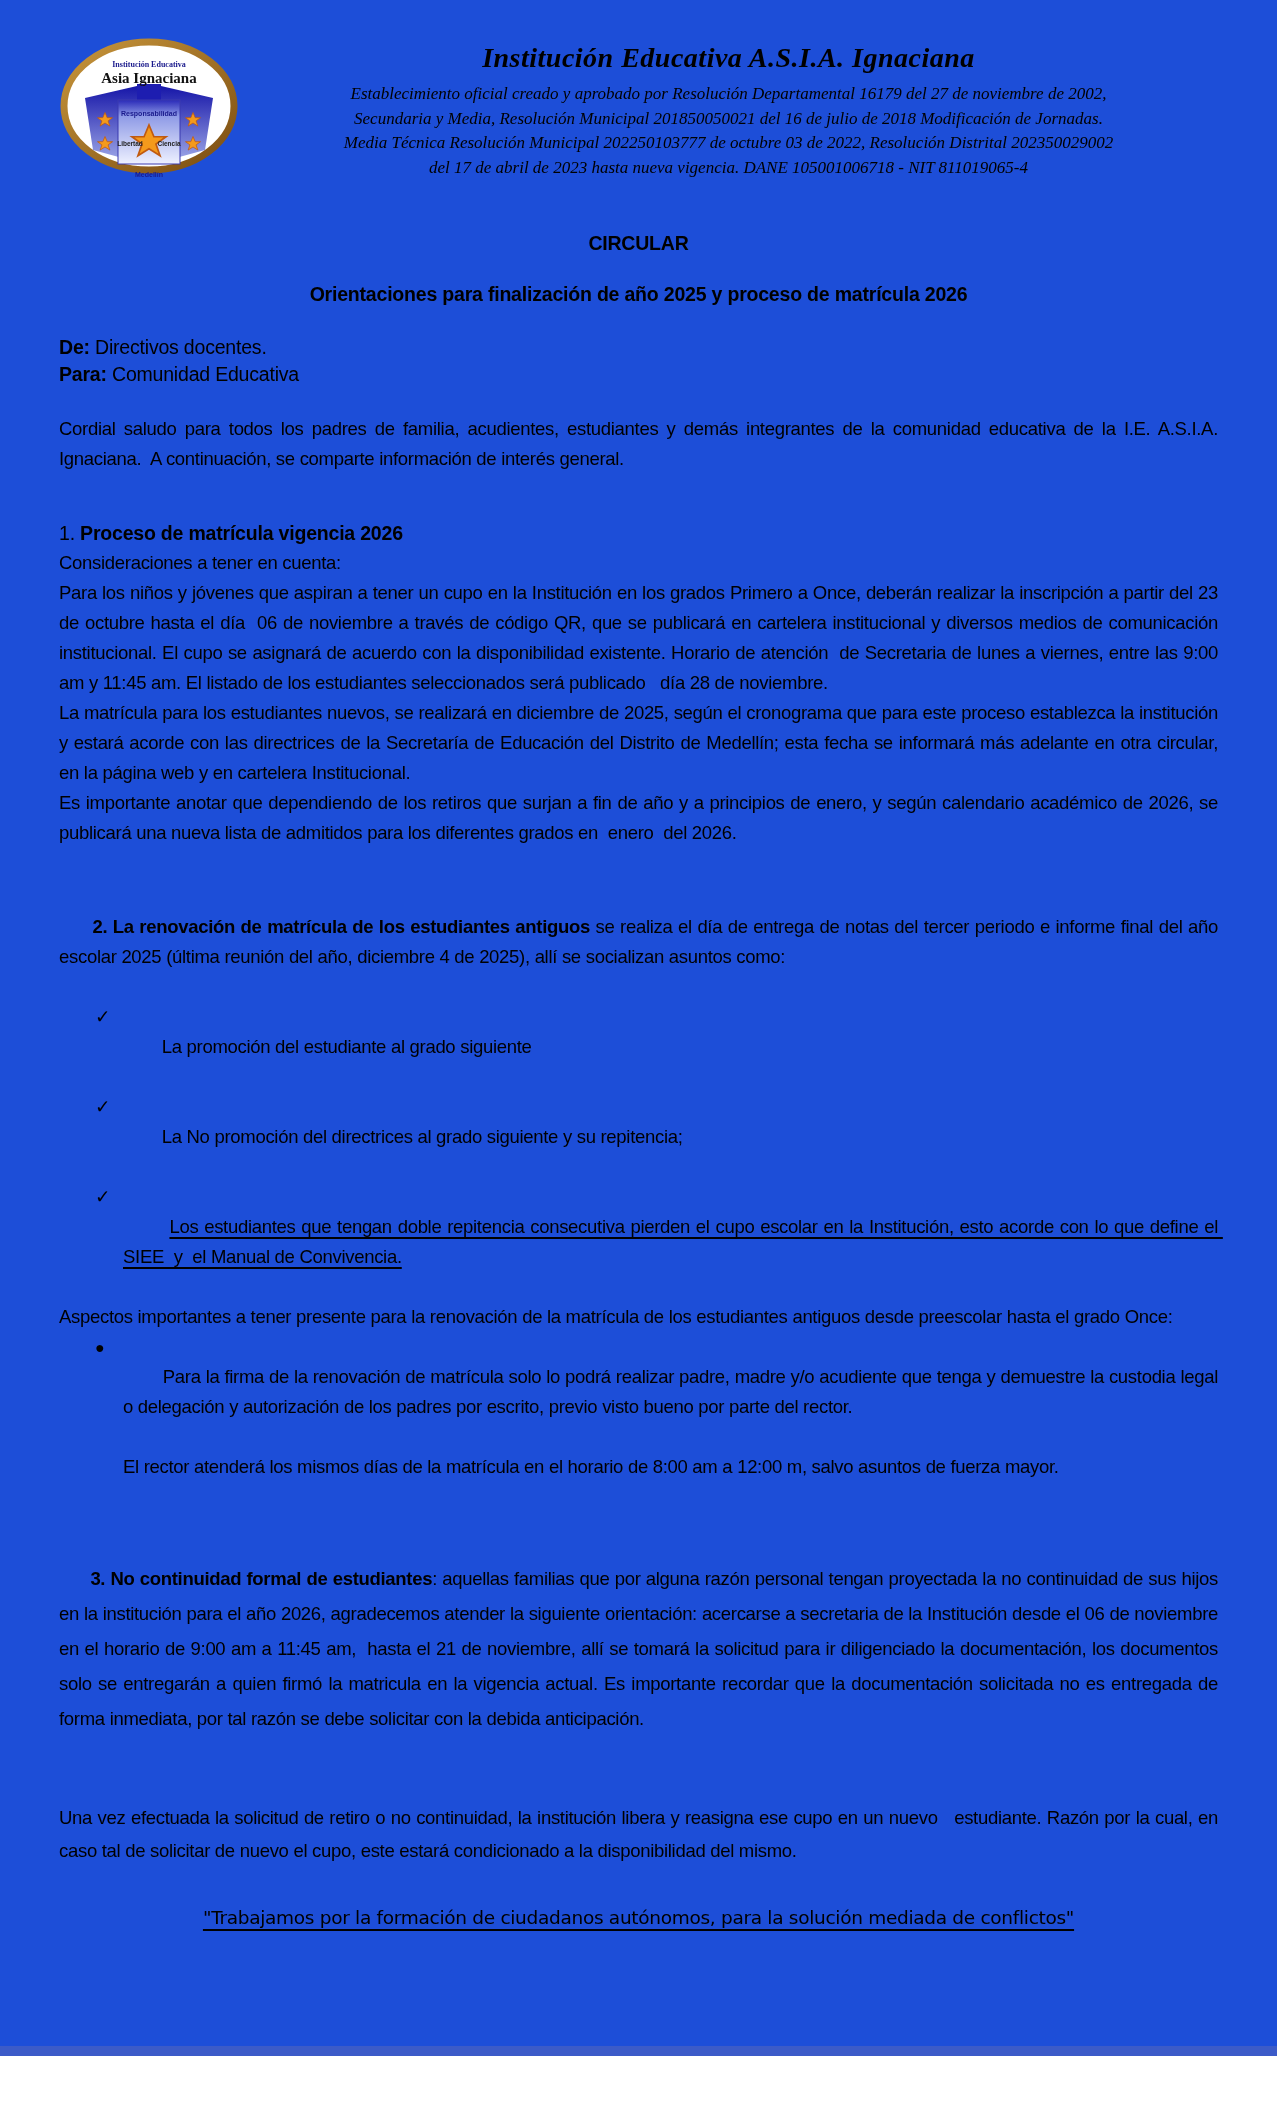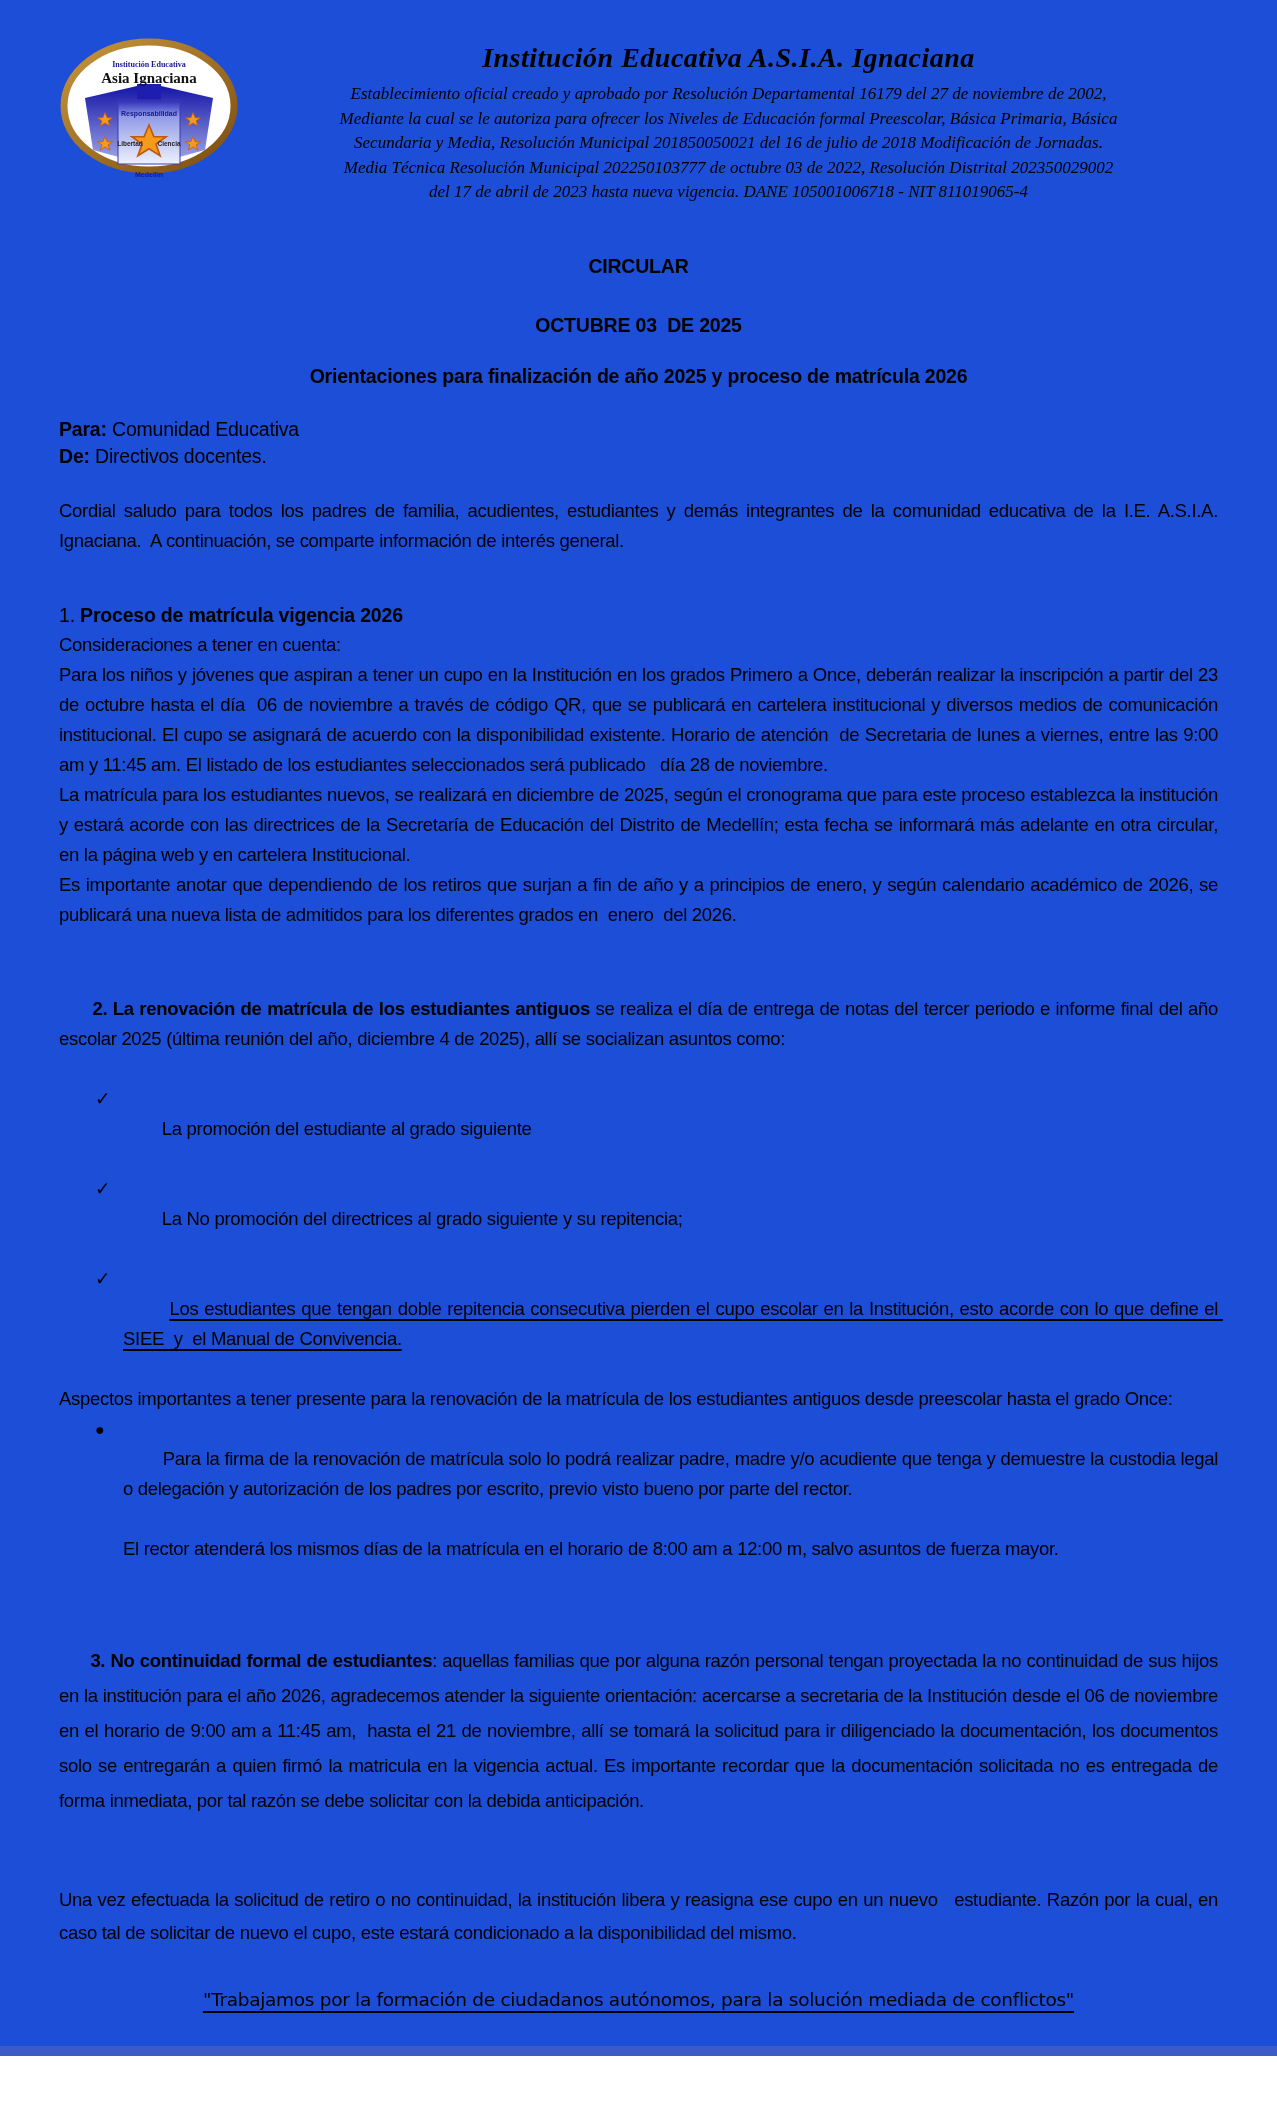--- a/index.html
+++ b/index.html
@@ -150,34 +150,32 @@
           <text x="90" y="49" text-anchor="middle" font-size="15" font-weight="bold" fill="#111111" font-family="Liberation Serif, serif">Asia Ignaciana</text>
           <text x="90" y="82" text-anchor="middle" font-size="7" font-weight="bold" fill="#1a1a8c" font-family="Liberation Sans, sans-serif">Responsabilidad</text>
           <text x="71" y="112" text-anchor="middle" font-size="6.5" font-weight="bold" fill="#222222" font-family="Liberation Sans, sans-serif">Libertad</text>
           <text x="110" y="112" text-anchor="middle" font-size="6.5" font-weight="bold" fill="#222222" font-family="Liberation Sans, sans-serif">Ciencia</text>
           <text x="90" y="143" text-anchor="middle" font-size="7" font-weight="bold" fill="#1a1a8c" font-family="Liberation Sans, sans-serif">Medellín</text>
         </svg>
       </div>
       <div class="header-text">
         <div class="header-title">Institución  Educativa A.S.I.A. Ignaciana</div>
         <div class="header-line">Establecimiento oficial creado y aprobado por Resolución Departamental 16179 del 27 de noviembre de 2002,</div>
-        <div class="header-line">Mediante la cual se le autoriza para ofrecer los Niveles de Educación formal Preescolar, Básica Primaria, Básica</div>
         <div class="header-line">Secundaria y Media, Resolución Municipal 201850050021 del 16 de julio de 2018 Modificación de Jornadas.</div>
         <div class="header-line">Media Técnica Resolución Municipal 202250103777 de octubre 03 de 2022, Resolución Distrital 202350029002</div>
         <div class="header-line">del 17 de abril de 2023 hasta nueva vigencia. DANE 105001006718 - NIT 811019065-4</div>
       </div>
     </header>
 
     <div class="center-bold kind">CIRCULAR</div>
-    <div class="center-bold date">OCTUBRE 03  DE 2025</div>
     <div class="center-bold subject">Orientaciones para finalización de año 2025 y proceso de matrícula 2026</div>
 
     <div class="from-to">
+      <div><span class="b">De:</span><span> Directivos docentes.</span></div>
       <div><span class="b">Para:</span><span> Comunidad Educativa</span></div>
-      <div><span class="b">De:</span><span> Directivos docentes.</span></div>
     </div>
 
     <p class="para gap-top">Cordial saludo para todos los padres de familia, acudientes, estudiantes y demás integrantes de la comunidad educativa de la I.E. A.S.I.A. Ignaciana.  A continuación, se comparte información de interés general.</p>
 
     <div class="sec-heading">
       <span>1.</span><span class="b"> Proceso de matrícula vigencia 2026</span>
     </div>
     <div class="line">Consideraciones a tener en cuenta:</div>
     <p class="para">Para los niños y jóvenes que aspiran a tener un cupo en la Institución en los grados Primero a Once, deberán realizar la inscripción a partir del 23 de octubre hasta el día  06 de noviembre a través de código QR, que se publicará en cartelera institucional y diversos medios de comunicación institucional. El cupo se asignará de acuerdo con la disponibilidad existente. Horario de atención  de Secretaria de lunes a viernes, entre las 9:00 am y 11:45 am. El listado de los estudiantes seleccionados será publicado   día 28 de noviembre.</p>
     <p class="para">La matrícula para los estudiantes nuevos, se realizará en diciembre de 2025, según el cronograma que para este proceso establezca la institución y estará acorde con las directrices de la Secretaría de Educación del Distrito de Medellín; esta fecha se informará más adelante en otra circular, en la página web y en cartelera Institucional.</p>

